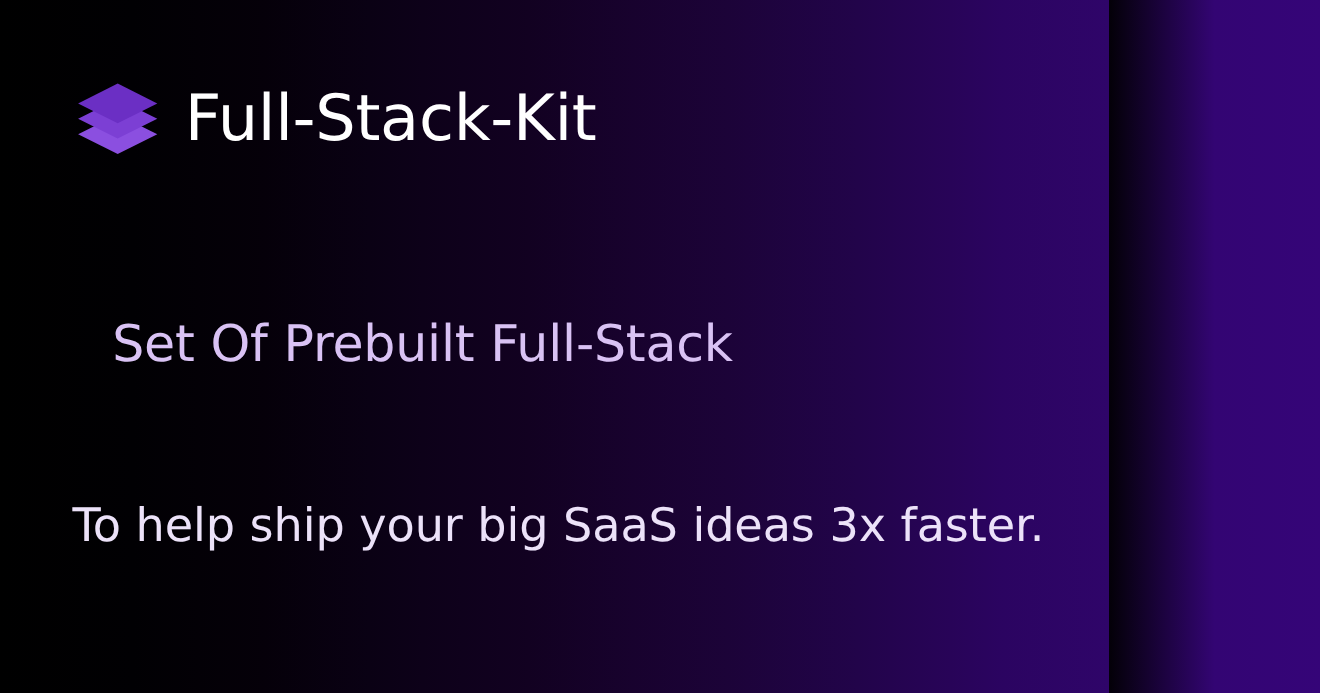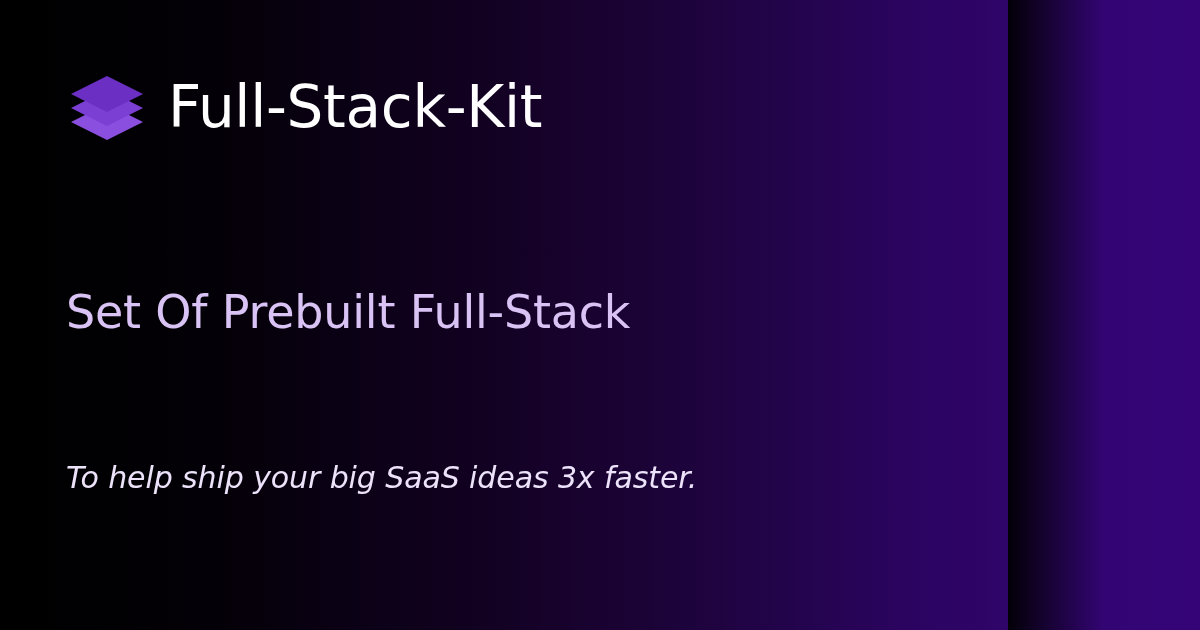--- a/index.html
+++ b/index.html
@@ -79,35 +79,35 @@
     font-size: 46px;
     line-height: 61px;
     font-weight: 400;
     color: #d9c2f4;
     letter-spacing: -0.2px;
   }
 
   #headline .hl-line {
     display: block;
     white-space: nowrap;
+    margin-left: 36px;
   }
 
   
   #subheadline {
     position: absolute;
     left: 66px;
     top: 452px;
     margin: 0;
-    font-size: 30px;
+    font-size: 42px;
     line-height: 52px;
     font-weight: 400;
     color: #ece2f9;
     letter-spacing: -0.1px;
     white-space: nowrap;
-    font-style: italic;
   }
 </style>
 </head>
 <body>
 
 <div id="og-card">
 
   <div id="brand-row">
 
     <svg id="layers-icon" viewBox="0 0 78 78" xmlns="http://www.w3.org/2000/svg">

